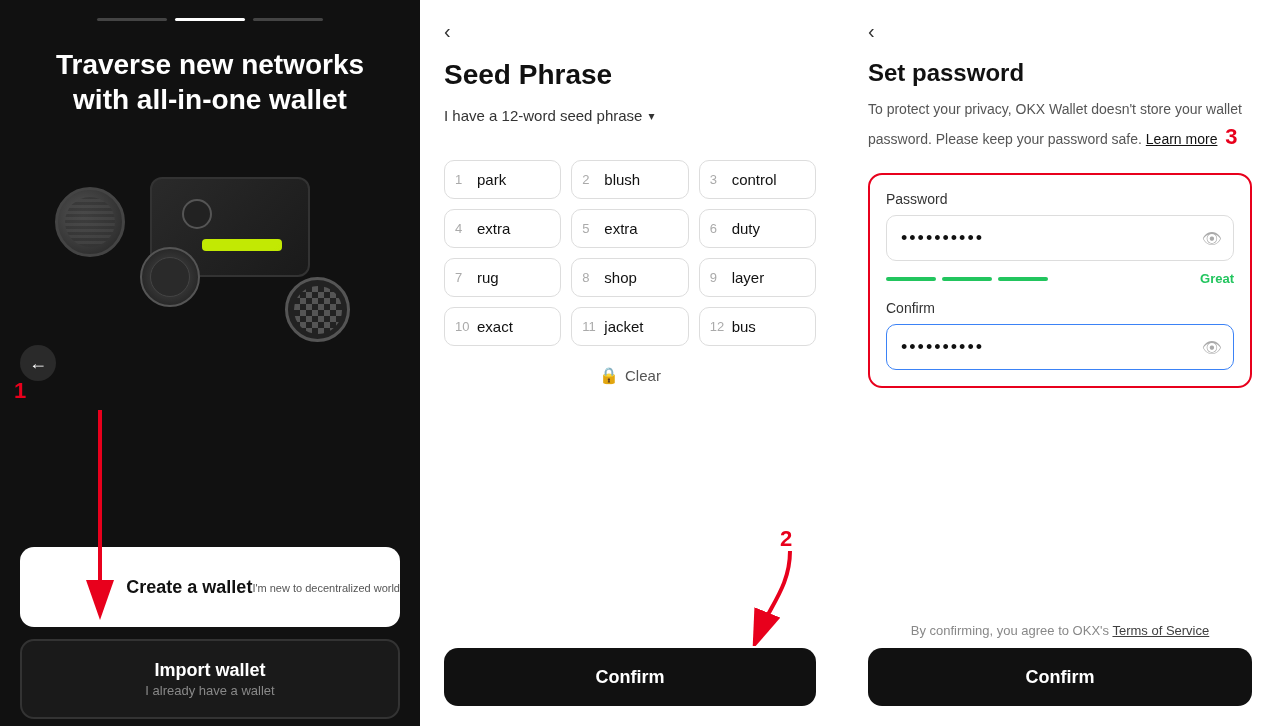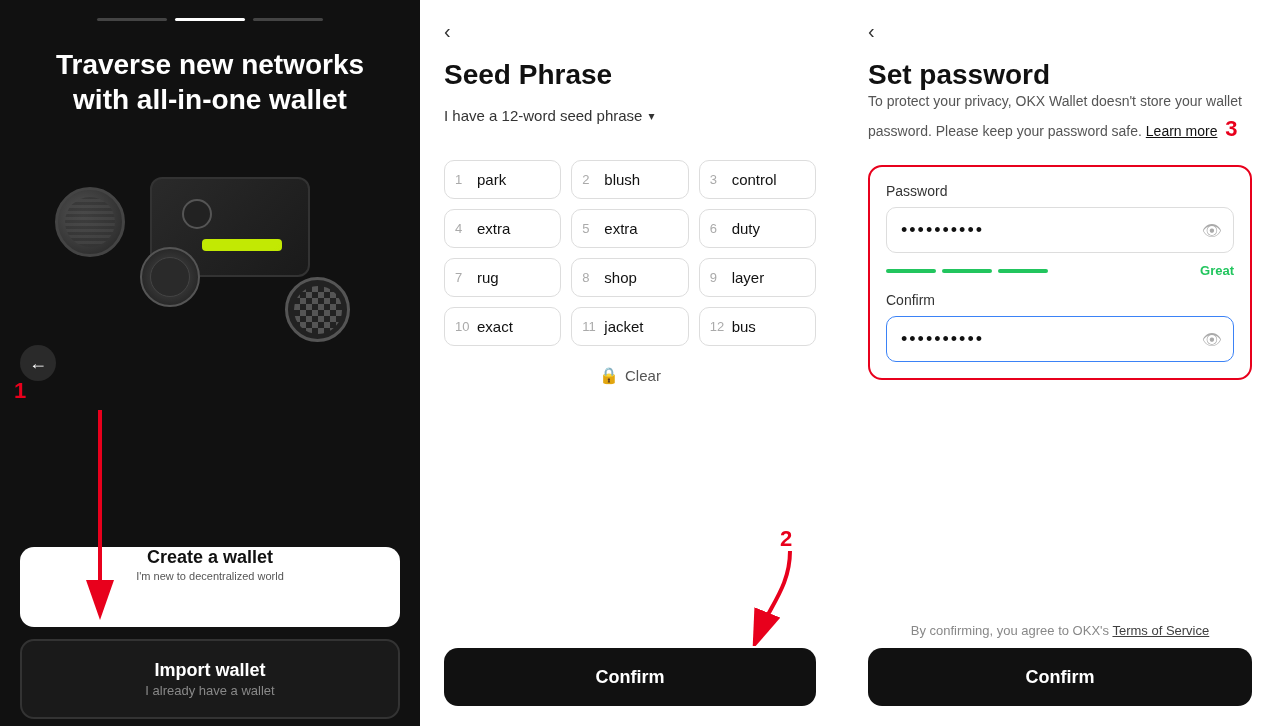--- a/index.html
+++ b/index.html
@@ -187,23 +187,23 @@
       z-index: 10;
     }
 
     .btn-create {
       width: 380px;
       height: 80px;
       background: #fff;
       border: none;
       border-radius: 14px;
       display: flex;
-      flex-direction: column;
-      align-items: center;
-      justify-content: flex-start;
+      flex-direction: row;
+      align-items: center;
+      justify-content: flex-end;
       cursor: pointer;
       margin-top: 20px;
     }
     .btn-create-title {
       font-size: 18px;
       font-weight: 700;
       color: #111;
     }
     .btn-create-sub {
       font-size: 11px;
@@ -336,24 +336,24 @@
       height: 726px;
       background: #fff;
       display: flex;
       flex-direction: column;
       flex-shrink: 0;
       padding: 20px 28px 0;
       position: relative;
     }
 
     .set-password-title {
-      font-size: 28px;
+      font-size: 24px;
       font-weight: 700;
       color: #111;
-      margin-bottom: 0;
+      margin-bottom: 12px;
     }
 
     .password-desc {
       font-size: 14px;
       color: #555;
       line-height: 1.5;
       margin-bottom: 4px;
     }
     .learn-more {
       color: #111;

